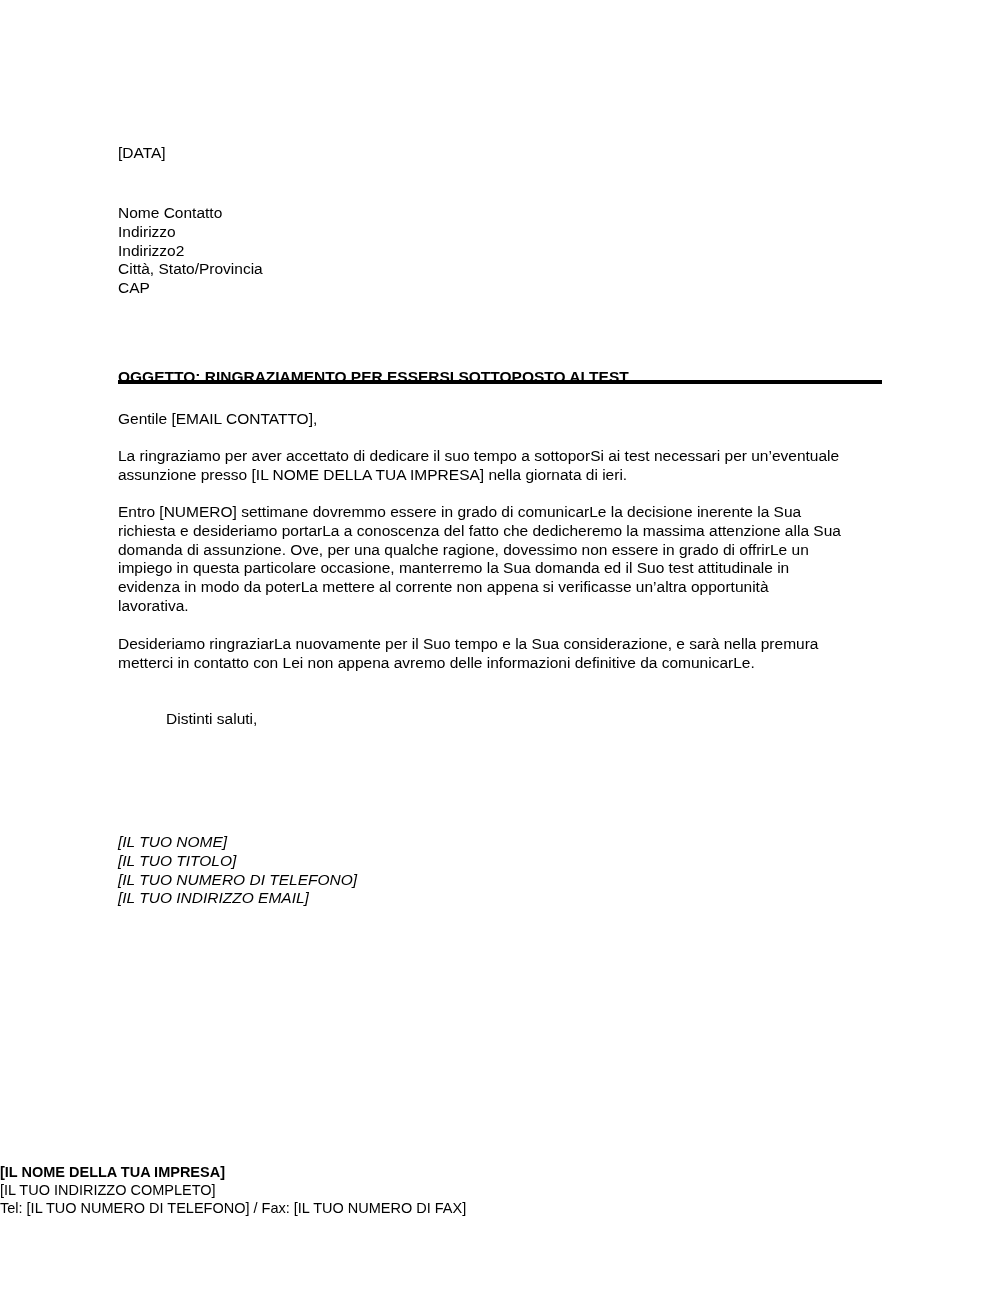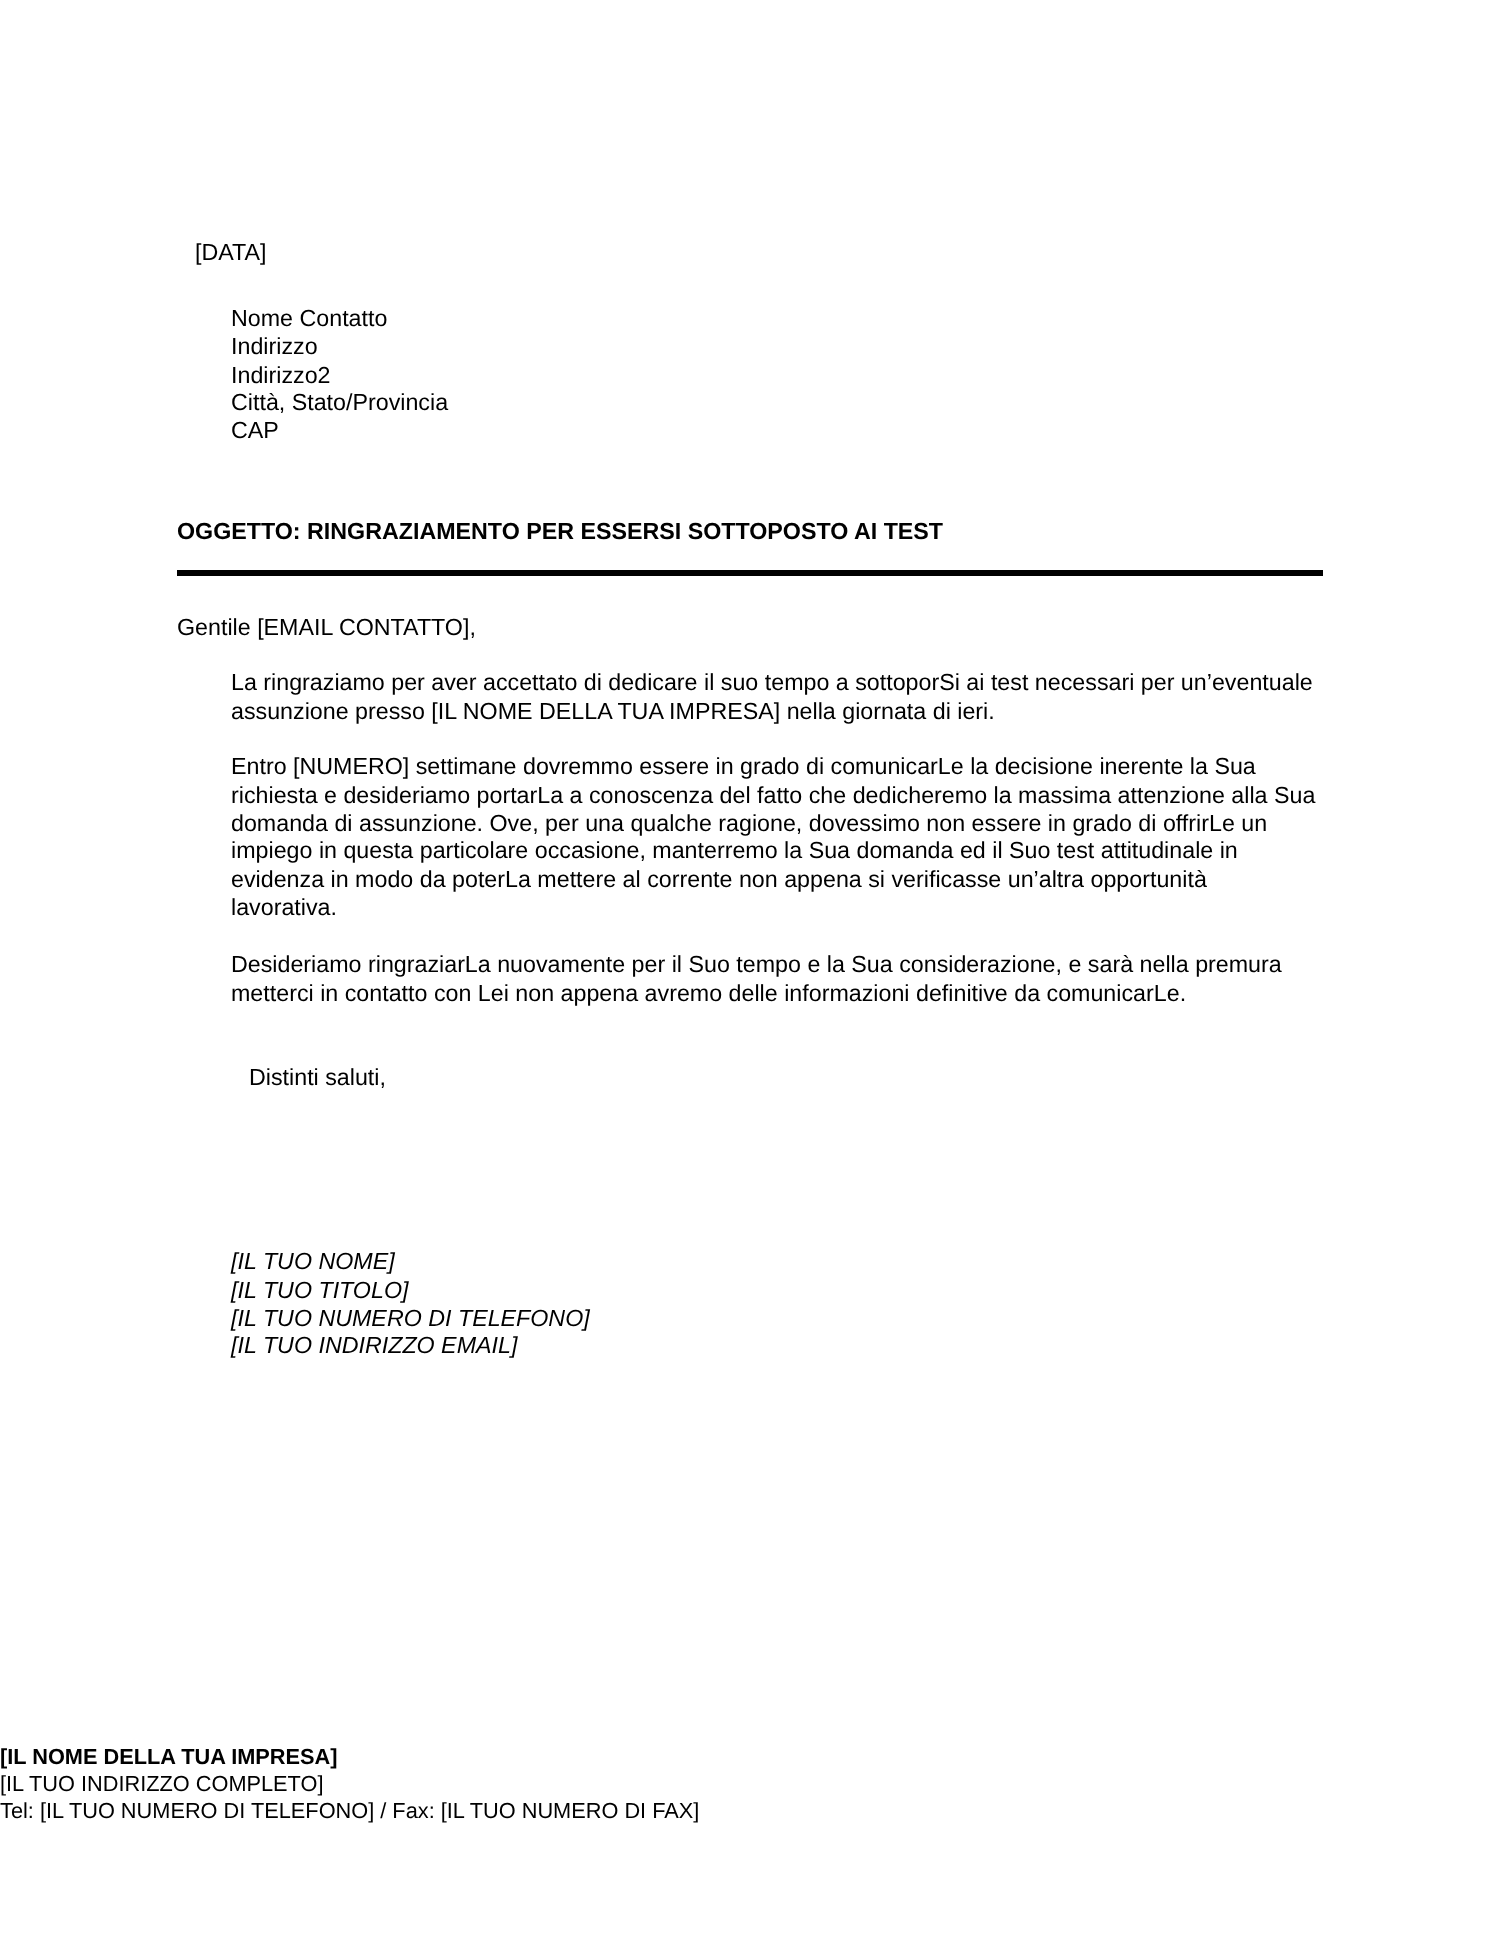--- a/index.html
+++ b/index.html
@@ -1,43 +1,43 @@
 <!DOCTYPE html>
 <html><head>
 <meta charset="utf-8">
 <style>
   html, body { margin: 0; padding: 0; background: #ffffff; }
   body { width: 1000px; height: 1290px; position: relative; overflow: hidden;
          font-family: "Liberation Sans", sans-serif; color: #000; }
   .page { position: absolute; left: 0; top: 0; width: 1000px; height: 1290px; }
   .txt { position: absolute; left: 118px; font-size: 15.5px; line-height: 18.8px; white-space: nowrap; }
   .para { position: absolute; left: 118px; width: 770px; font-size: 15.5px; line-height: 18.8px; }
-  .line { display: block; white-space: nowrap; margin-left: 36px; }
+  .line { display: block; white-space: nowrap; }
   .subject { font-weight: bold; }
   .rule { position: absolute; left: 118px; top: 380px; width: 764px; height: 4px; background: #000; }
   .footer { position: absolute; left: 0; width: 1000px; top: 1163px; text-align: left; font-size: 14.5px; line-height: 18px; }
   .footer .bold { font-weight: bold; }
   .footer a { color: #1a0dcc; text-decoration: underline; }
 </style>
 </head>
 <body>
 
 <div class="page">
 
-  <div class="txt" style="top:160px;margin-left:12px;">[DATA]</div>
+  <div class="txt" style="top:144px;">[DATA]</div>
 
   <div class="txt" style="top:204px;">
     <span class="line">Nome Contatto</span>
     <span class="line">Indirizzo</span>
     <span class="line">Indirizzo2</span>
     <span class="line">Città, Stato/Provincia</span>
     <span class="line">CAP</span>
   </div>
 
-  <div class="txt subject" style="top:346px;">OGGETTO: RINGRAZIAMENTO PER ESSERSI SOTTOPOSTO AI TEST</div>
+  <div class="txt subject" style="top:368px;">OGGETTO: RINGRAZIAMENTO PER ESSERSI SOTTOPOSTO AI TEST</div>
   <div class="rule"></div>
 
   <div class="txt" style="top:410px;">Gentile [EMAIL CONTATTO],</div>
 
   <div class="para" style="top:447px;">
     <span class="line">La ringraziamo per aver accettato di dedicare il suo tempo a sottoporSi ai test necessari per un’eventuale</span>
     <span class="line">assunzione presso [IL NOME DELLA TUA IMPRESA] nella giornata di ieri.</span>
   </div>
 
   <div class="para" style="top:503px;">

